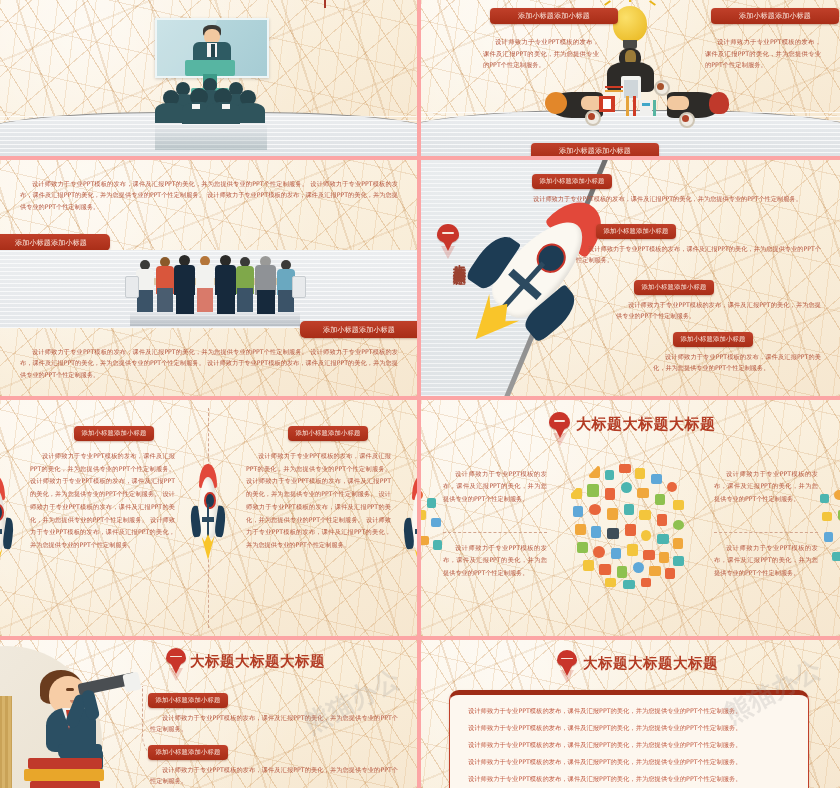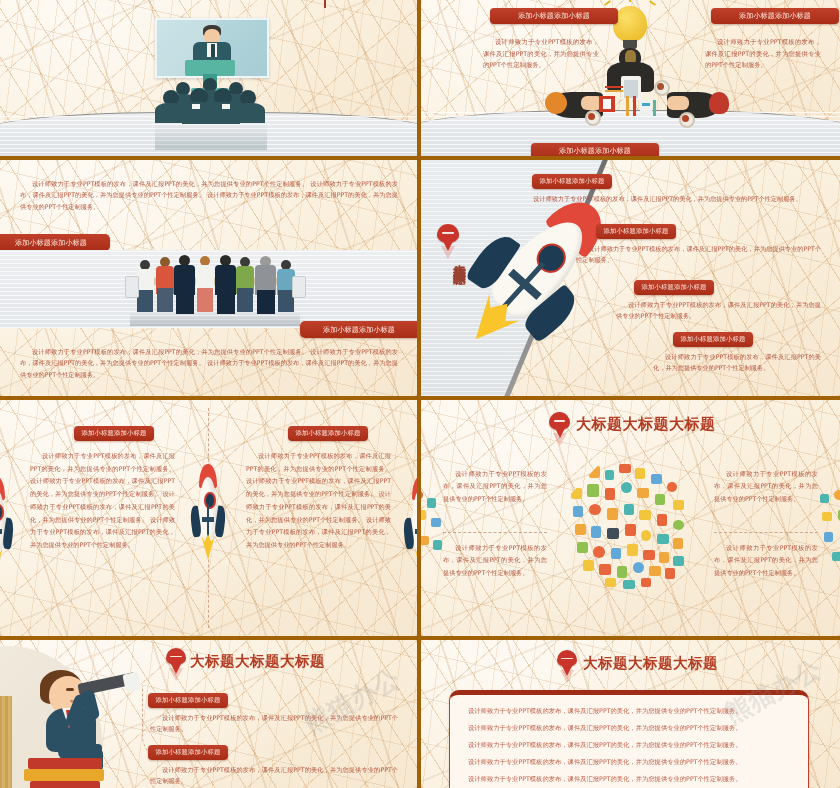--- a/index.html
+++ b/index.html
@@ -1,19 +1,19 @@
 <!DOCTYPE html>
 <html><head>
 <meta charset="utf-8">
 <style>
   html,body{margin:0;padding:0;background:#ffffff;}
   body{width:840px;height:788px;overflow:hidden;
        font-family:"DejaVu Sans","Liberation Sans",sans-serif;}
 
-  .grid{position:relative;width:840px;height:788px;background:#a16207;}
+  .grid{position:relative;width:840px;height:788px;background:#fca5a5;}
 
   .slide{position:absolute;overflow:hidden;background:#fbf1e4;}
 
   
   .paper{position:absolute;inset:0;
     background-color:#fcf3e6;
     background-image:
       repeating-linear-gradient(58deg,rgba(214,168,116,.45) 0 1px,transparent 1px 26px),
       repeating-linear-gradient(-41deg,rgba(208,154,96,.32) 0 1px,transparent 1px 37px),
       repeating-linear-gradient(97deg,rgba(224,183,134,.30) 0 1px,transparent 1px 19px),

